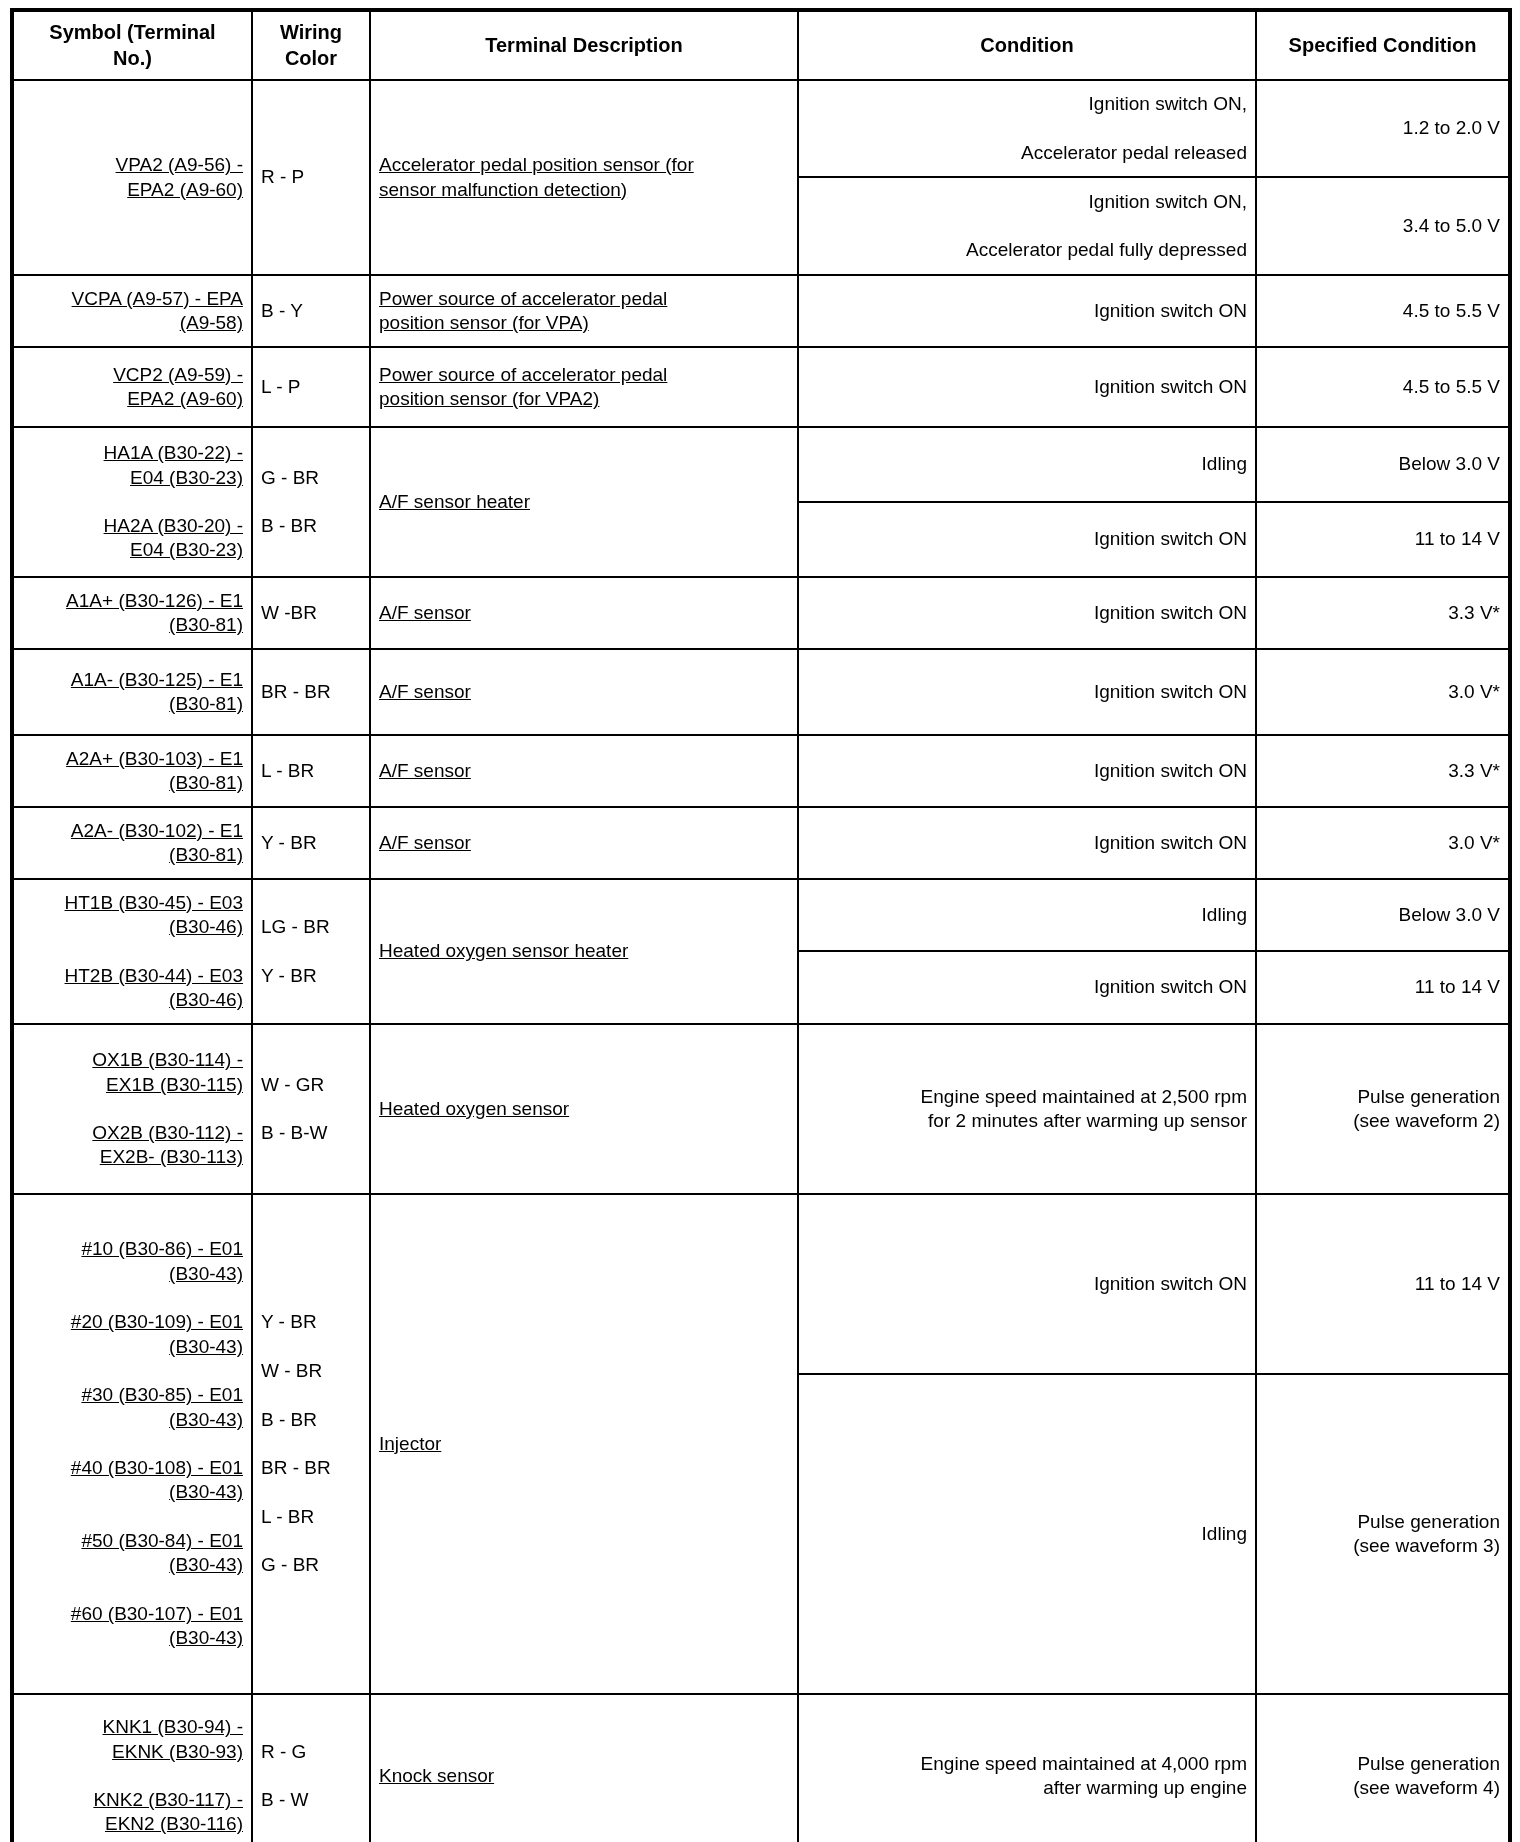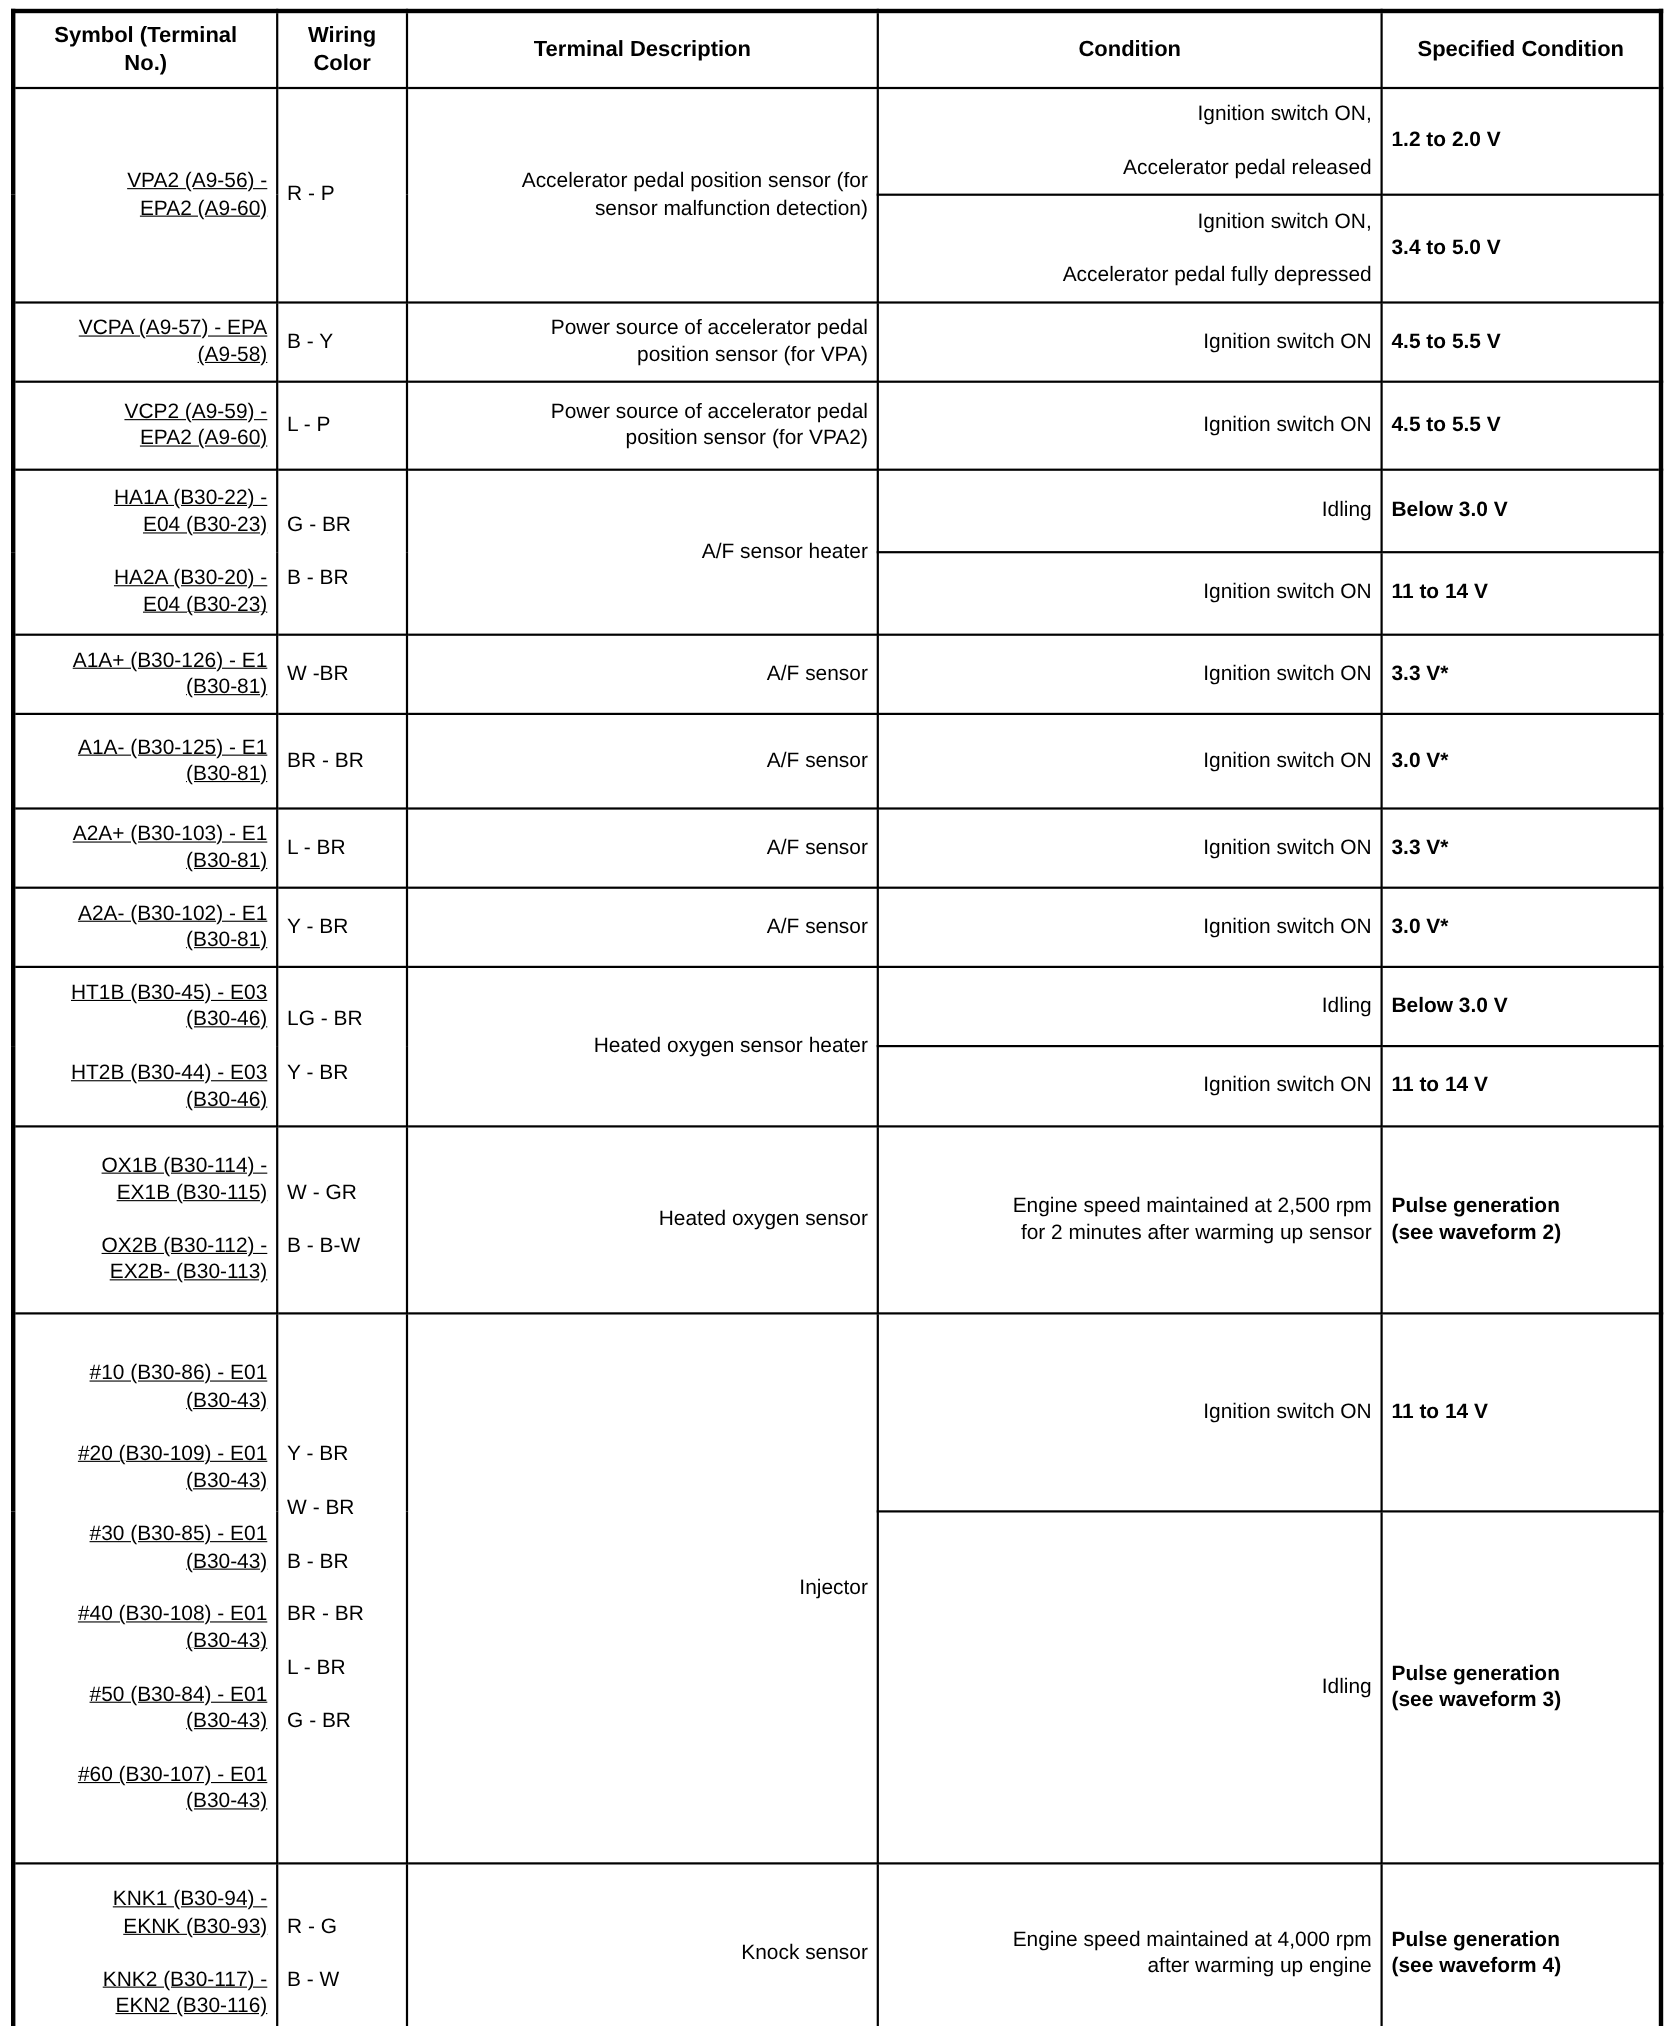--- a/index.html
+++ b/index.html
@@ -31,23 +31,23 @@
     padding: 4px 8px;
     overflow: hidden;
   }
   table.spec th {
     font-weight: bold;
     font-size: 20px;
     text-align: center;
   }
   td.c-sym  { text-align: right; text-decoration: underline; }
   td.c-wire { text-align: left; }
-  td.c-desc { text-align: right; }
+  td.c-desc { text-align: left; text-decoration: underline; }
   td.c-cond { text-align: right; }
-  td.c-spec { text-align: left; font-weight: bold; }
+  td.c-spec { text-align: right; }
 </style>
 </head>
 <body>
 
 <div class="page">
   <table class="spec">
     <colgroup>
       <col style="width:240px">
       <col style="width:118px">
       <col style="width:428px">

